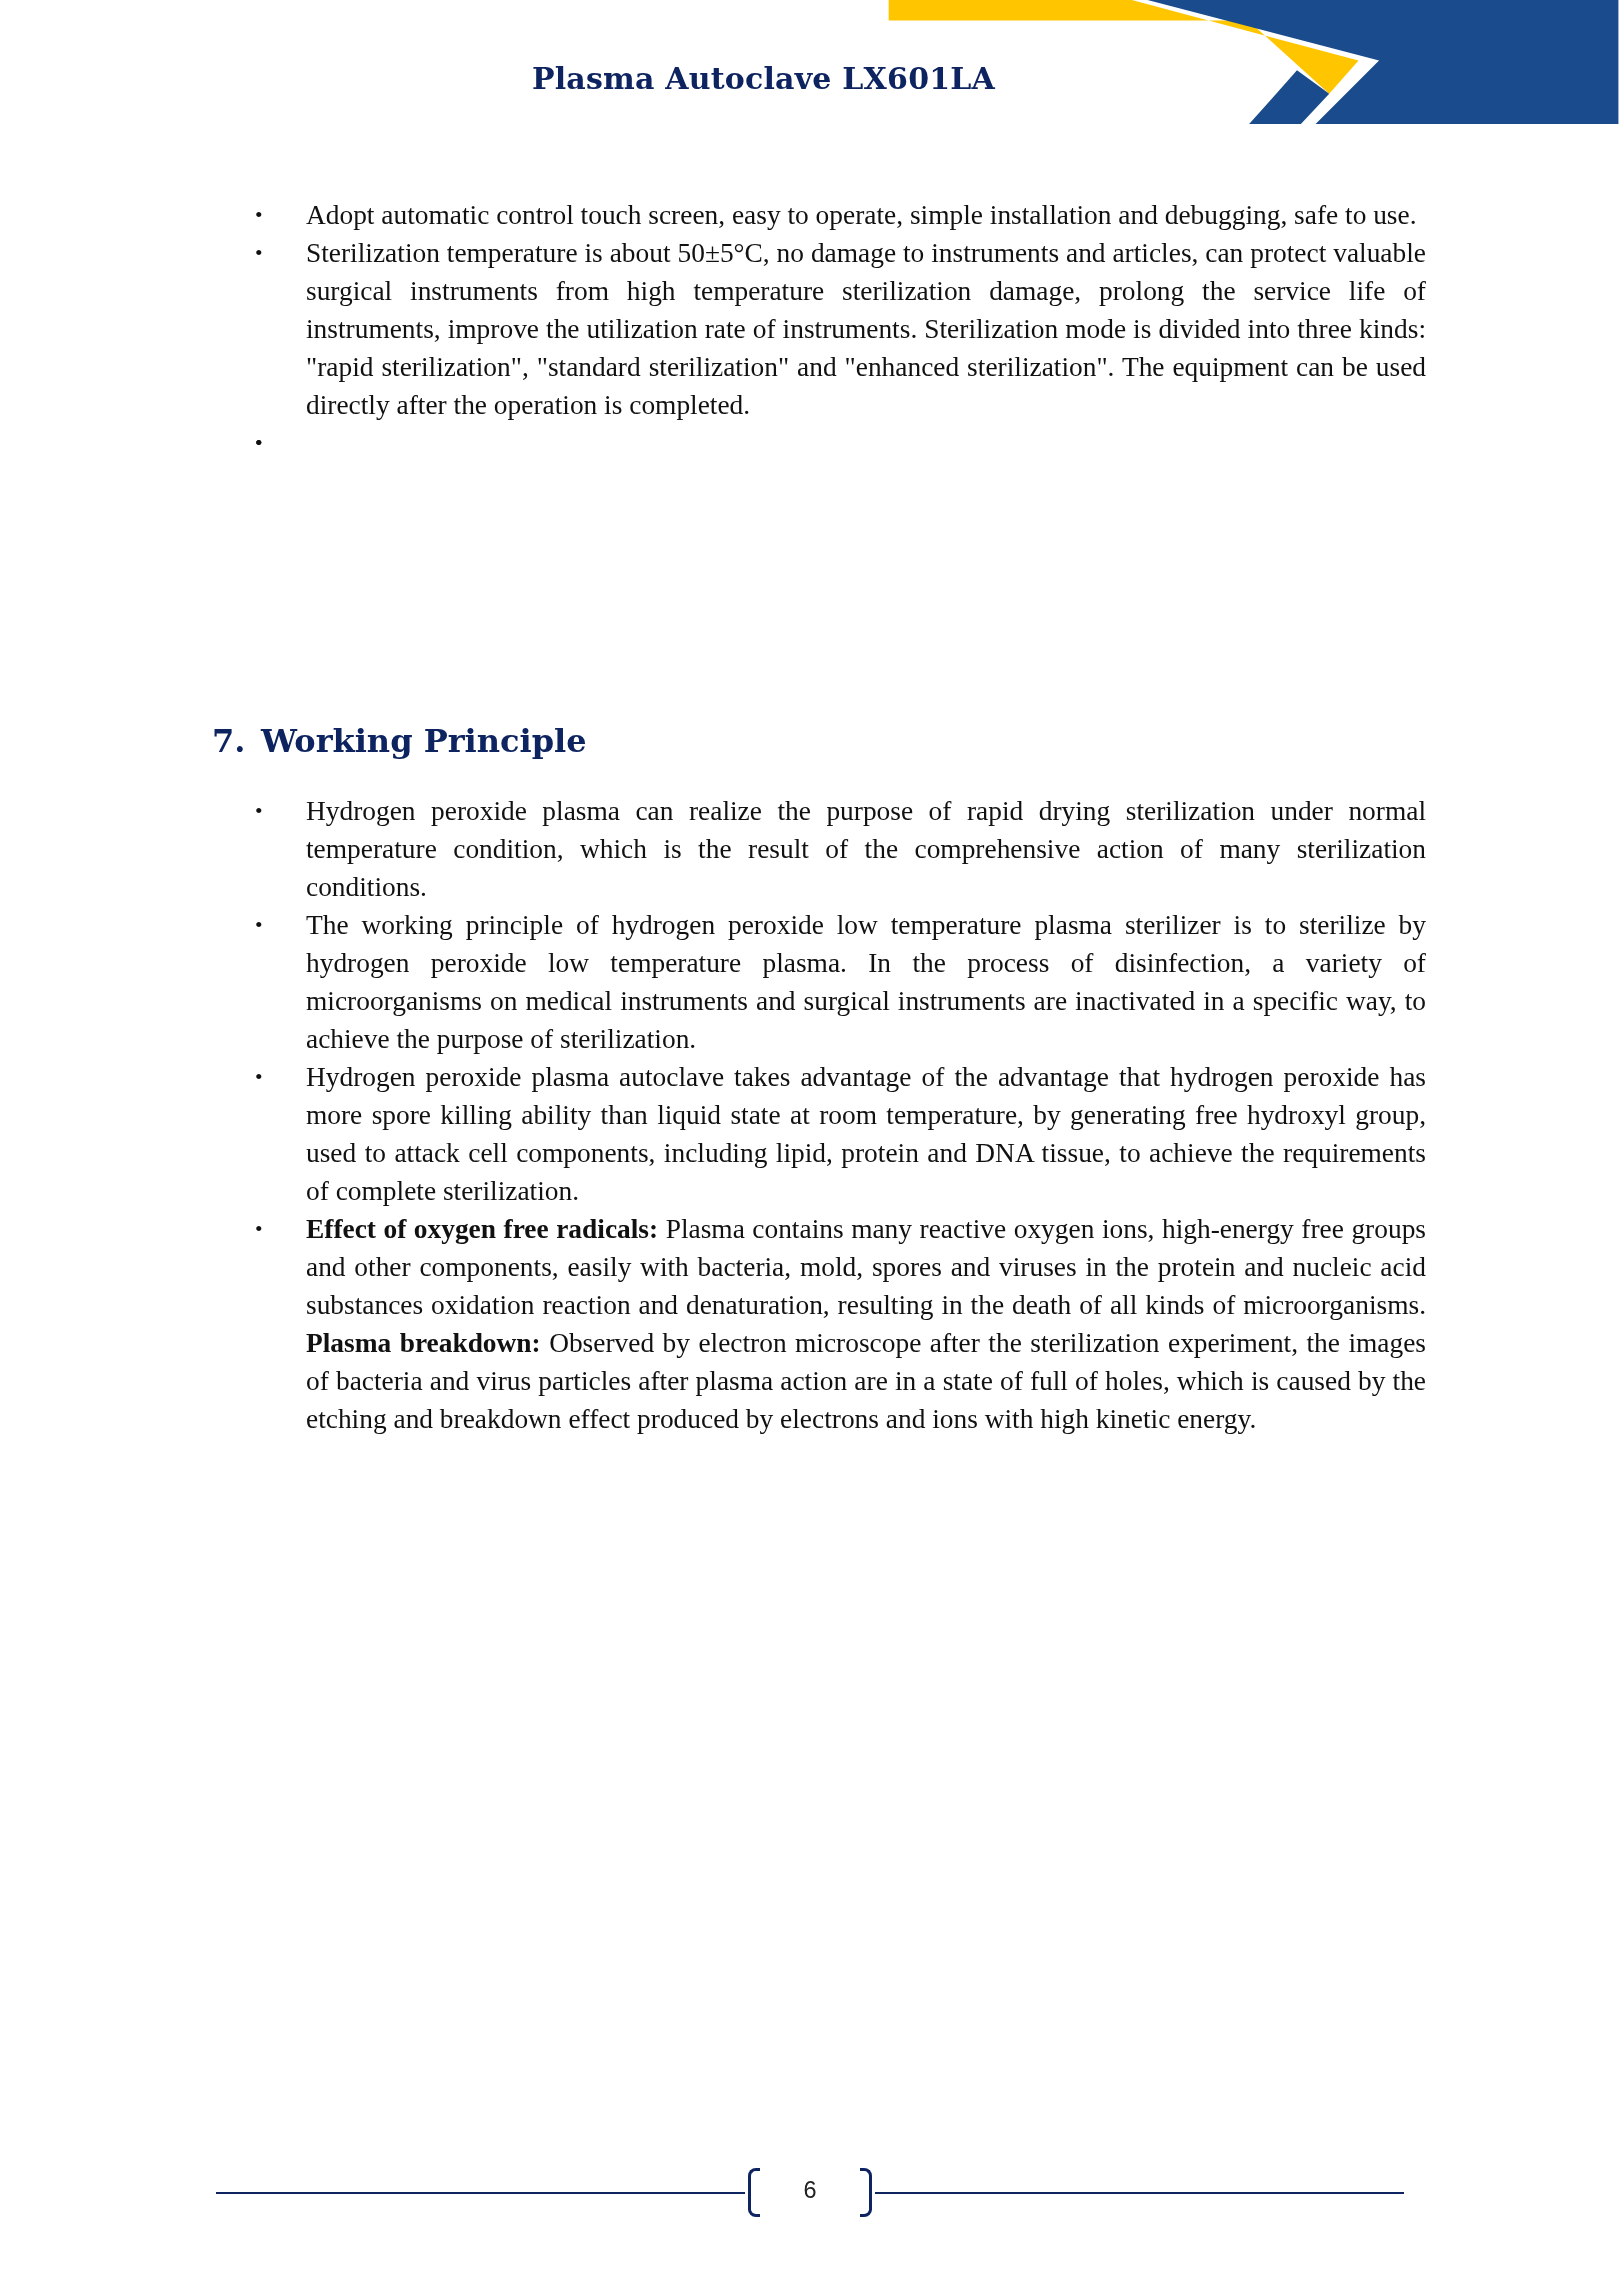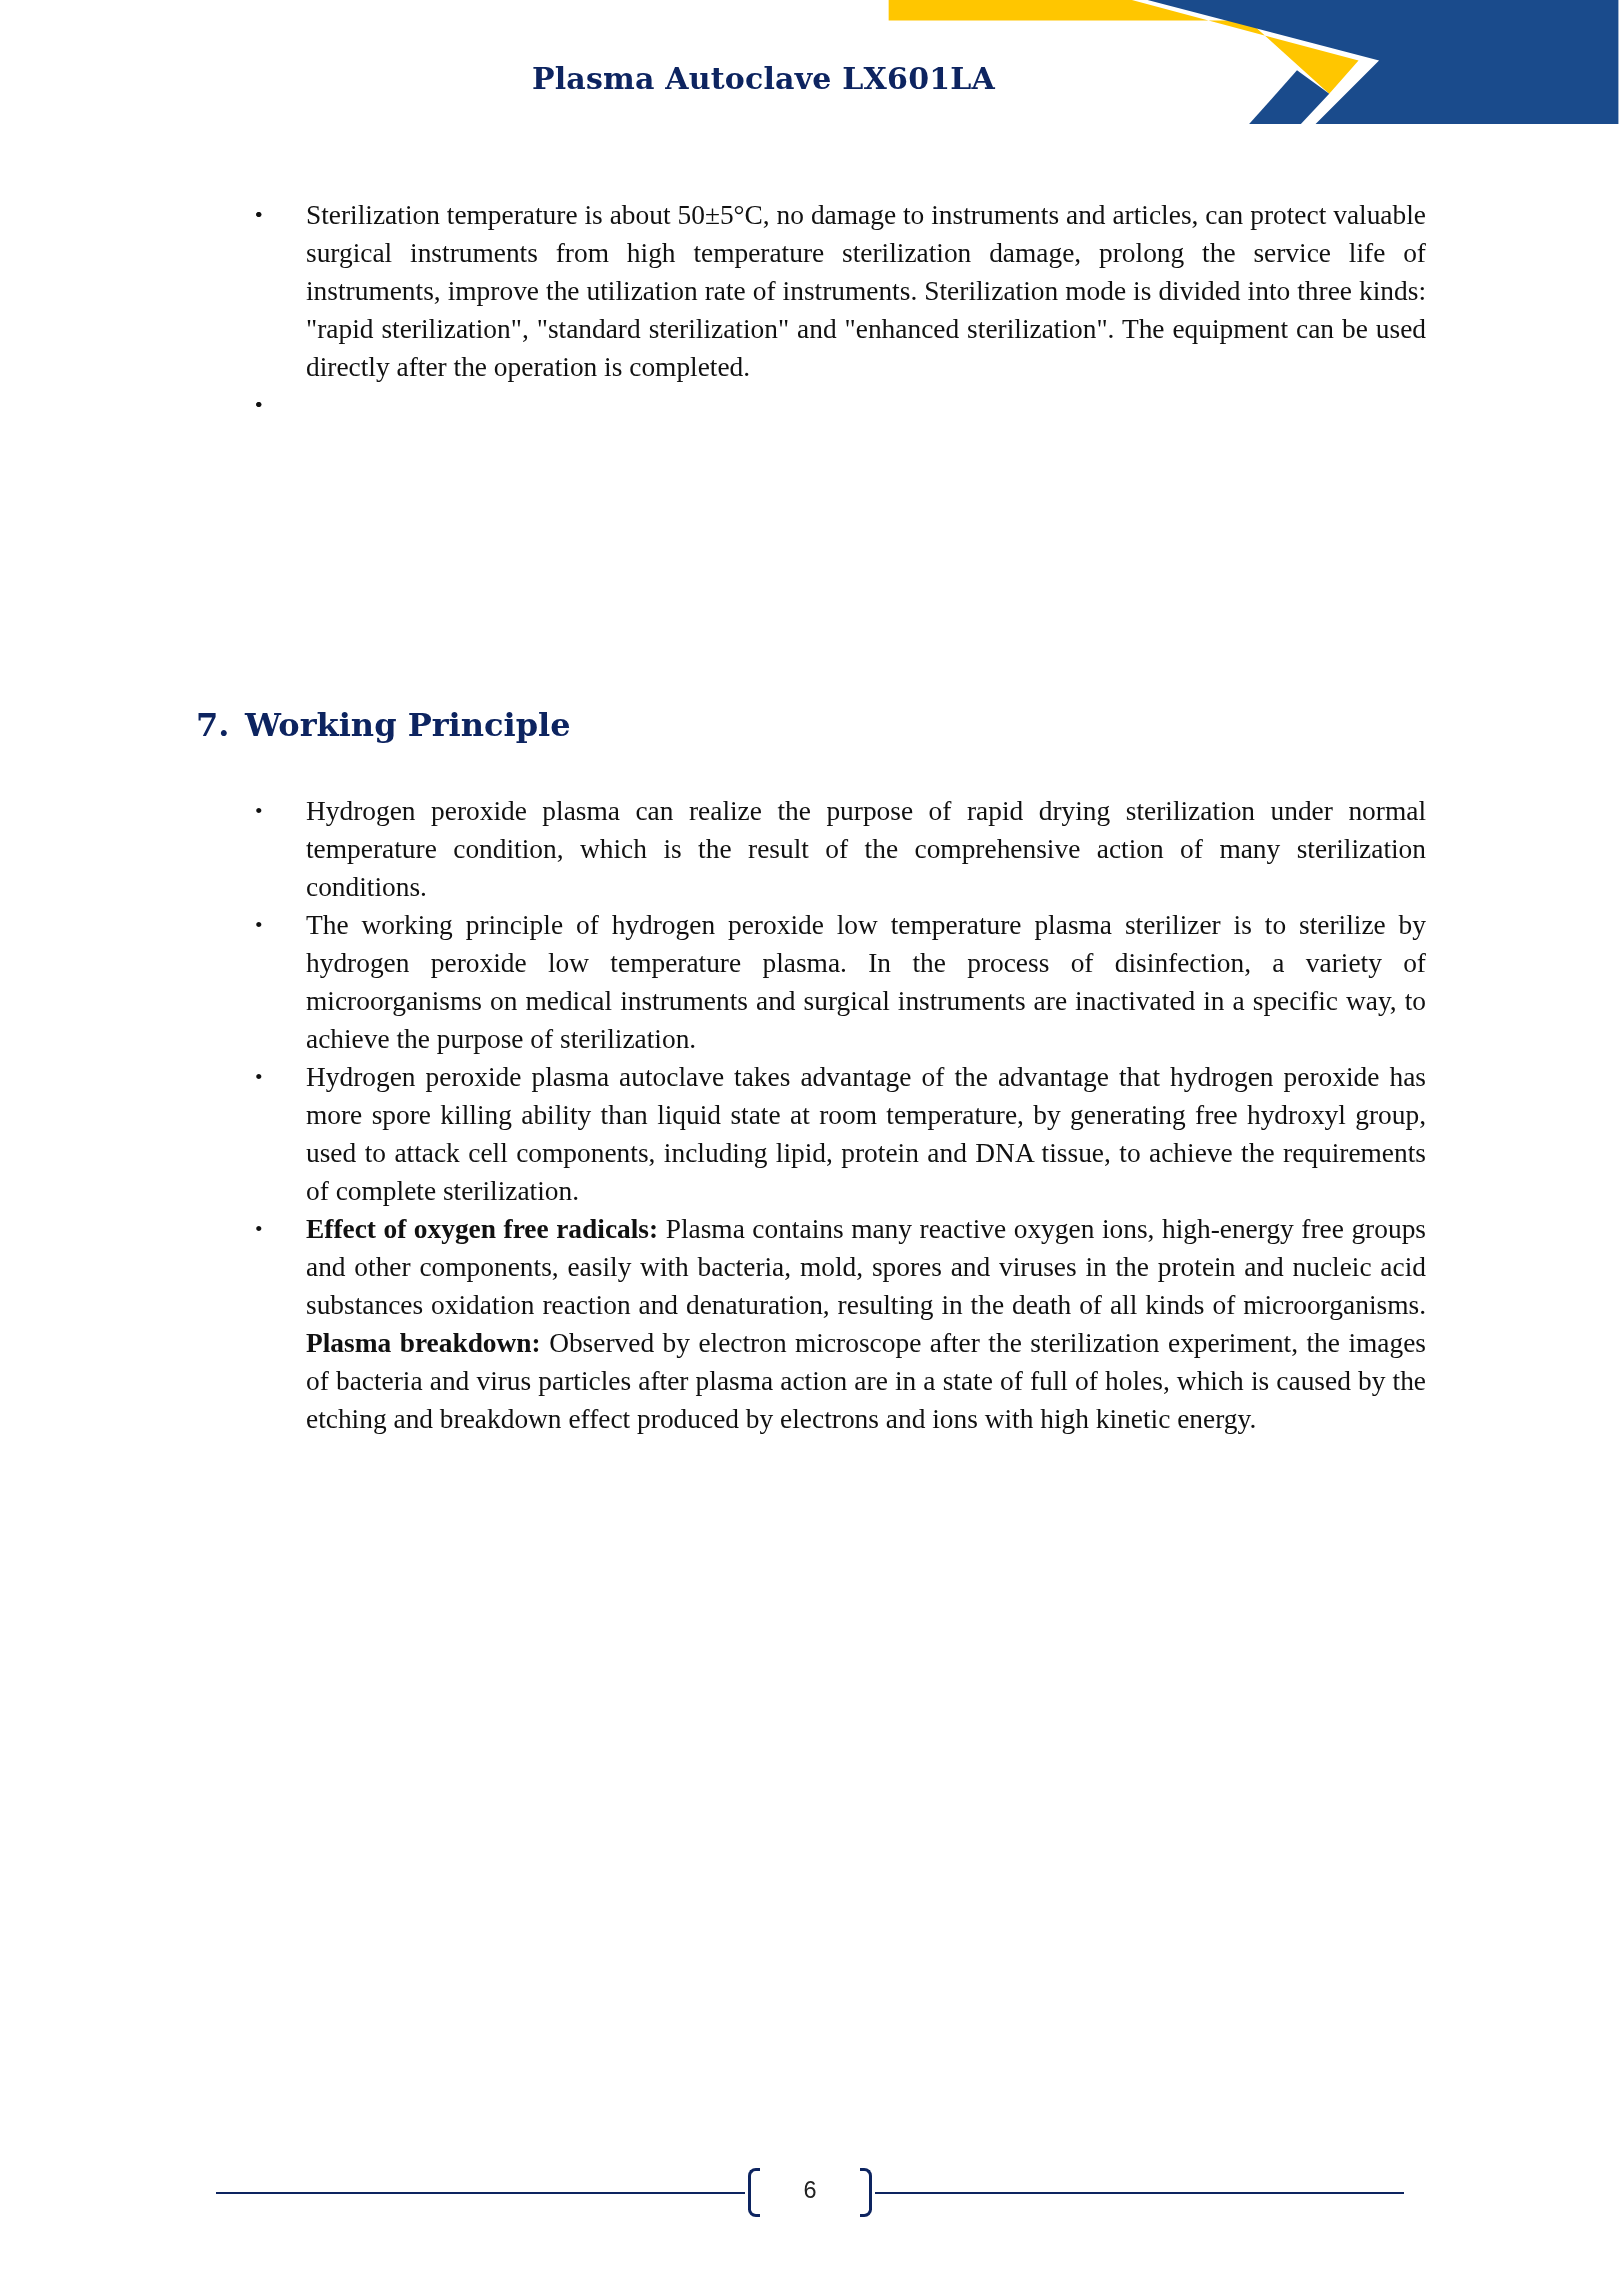--- a/index.html
+++ b/index.html
@@ -7,21 +7,21 @@
          font-family:"Liberation Serif","DejaVu Serif",serif; color:#111; }
   .header-graphic { position:absolute; left:0; top:0; width:1621px; height:127px; }
   .doc-title { position:absolute; left:0; width:1527px; top:61px; text-align:center;
                font-family:"DejaVu Serif","Liberation Serif",serif; font-weight:bold;
                font-size:30px; color:#0d2460; letter-spacing:0.2px; margin:0; }
   .content { position:absolute; left:196px; top:196px; width:1230px; }
   ul.bullets { list-style:none; margin:0; padding:0; }
   ul.bullets li { position:relative; padding-left:110px; margin:0;
                   font-size:27.4px; line-height:38px; text-align:justify; }
   ul.bullets li .bullet { position:absolute; left:59px; top:0; font-size:21.6px; line-height:38px; }
-  .section-heading { position:absolute; left:196px; top:706px; margin:0;
+  .section-heading { position:absolute; left:196px; top:706px; margin:16px;
                      font-family:"DejaVu Serif","Liberation Serif",serif; font-weight:bold;
                      font-size:32px; color:#0d2460; }
   .section-heading .num { display:inline-block; width:49px; }
   .content2 { position:absolute; left:196px; top:792px; width:1230px; }
   b { font-weight:bold; }
   .footer { position:absolute; left:216px; top:2168px; width:1188px; height:49px; }
   .footer .line { position:absolute; top:23.5px; height:2.9px; background:#0d2460; }
   .footer .line.left { left:0; width:529px; }
   .footer .line.right { right:0; width:529px; }
   .footer .br { position:absolute; top:0; width:11.8px; height:49px; border:3.9px solid #0d2460; box-sizing:border-box; }
@@ -36,21 +36,21 @@
 <svg class="header-graphic" viewBox="0 0 1654 130" width="1621" height="127">
   <polygon points="907,0 1156,0 1388,62 1358,96 1275,21 907,21" fill="#ffc600"></polygon>
   <polygon points="1276,127 1325,72 1358,96 1329,127" fill="#1a4b8c"></polygon>
   <polygon points="1172,0 1654,0 1654,127 1344,127 1409,62" fill="#1a4b8c"></polygon>
 </svg>
 
 <h1 class="doc-title">Plasma Autoclave LX601LA</h1>
 
 <div class="content">
   <ul class="bullets">
-    <li><span class="bullet">•</span></li>
+    <li><span class="bullet">•</span><span>Adopt automatic control touch screen, easy to operate, simple installation and debugging, safe to use.</span></li>
     <li><span class="bullet">•</span><span>Sterilization temperature is about 50±5°C, no damage to instruments and articles, can protect valuable surgical instruments from high temperature sterilization damage, prolong the service life of instruments, improve the utilization rate of instruments. Sterilization mode is divided into three kinds: "rapid sterilization", "standard sterilization" and "enhanced sterilization". The equipment can be used directly after the operation is completed.</span></li>
     <li><span class="bullet">•</span></li>
     <li><span class="bullet">•</span></li>
   </ul>
 </div>
 
 <h2 class="section-heading"><span class="num">7.</span><span>Working Principle</span></h2>
 
 <div class="content2">
   <ul class="bullets">

